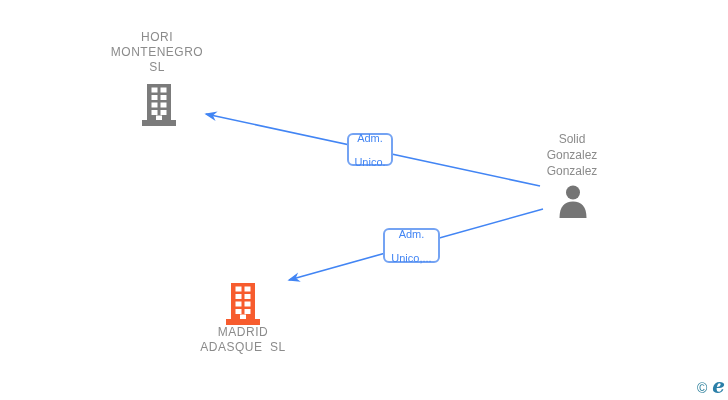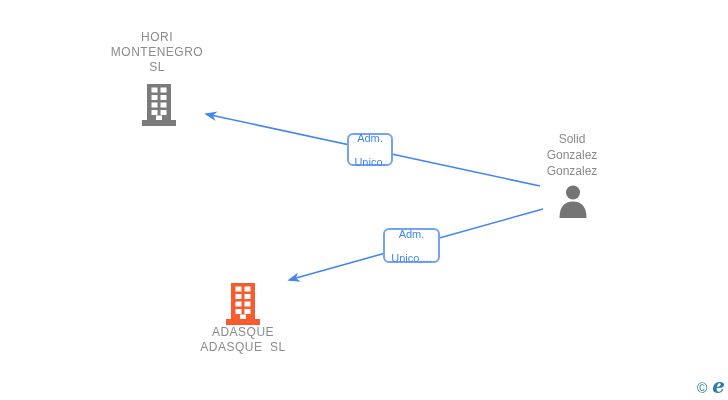--- a/index.html
+++ b/index.html
@@ -140,21 +140,21 @@
       <rect x="13.5" y="11" width="6" height="5"></rect>
         <rect x="22.5" y="11" width="6" height="5"></rect>
       <rect x="13.5" y="18.5" width="6" height="5"></rect>
         <rect x="22.5" y="18.5" width="6" height="5"></rect>
       <rect x="13.5" y="26" width="6" height="5"></rect>
         <rect x="22.5" y="26" width="6" height="5"></rect>
       <rect x="18" y="31.5" width="6" height="4.5"></rect>
     </g>
   </svg>
   <div class="node-label company-label" style="left:158px;top:325px;width:170px;">
-    <div class="label-line">ADASQUE</div>
+    <div class="label-line">MADRID</div>
     <div class="label-line">ADASQUE  SL</div>
   </div>
 
   <div class="edge-label" style="left:347px;top:133px;width:46px;height:33px;">
     <div class="label-line">Adm.</div>
     <div class="label-line">Unico.</div>
   </div>
   <div class="edge-label" style="left:383px;top:228px;width:57px;height:35px;">
     <div class="label-line">Adm.</div>
     <div class="label-line">Unico,...</div>

